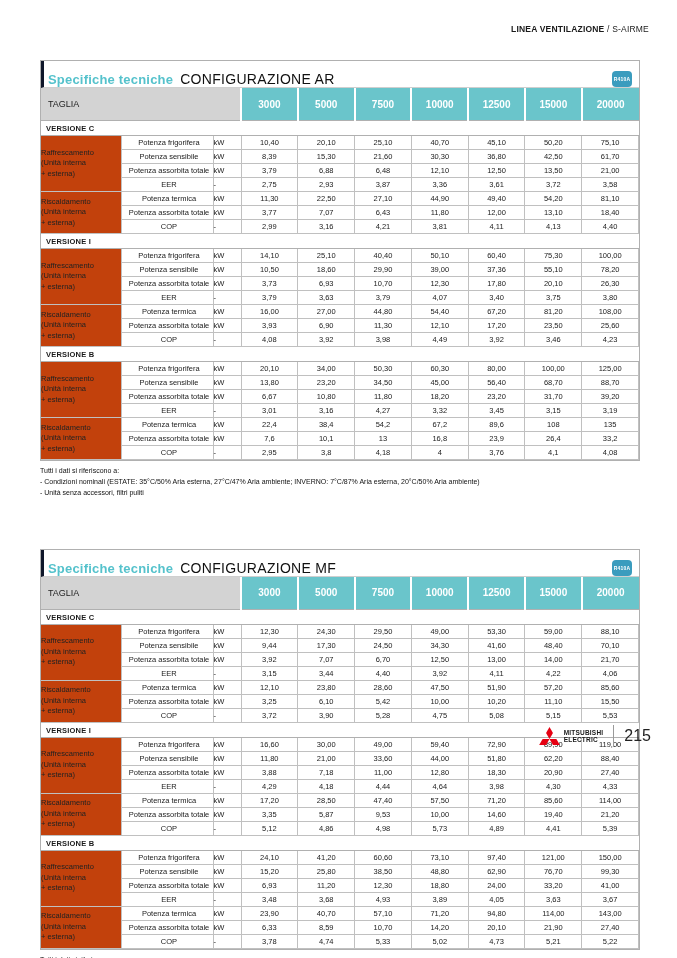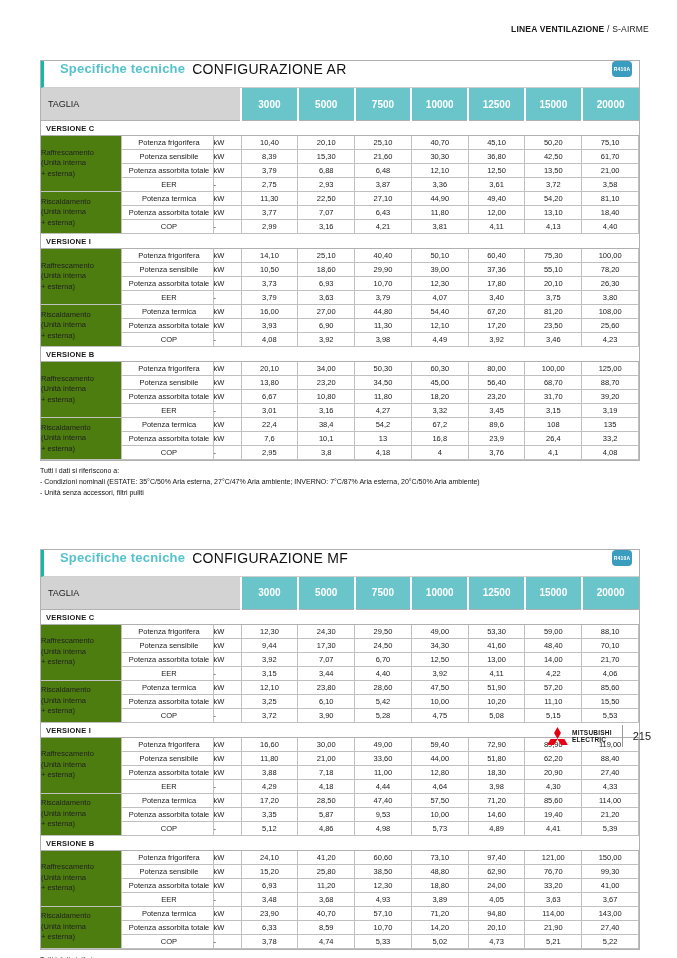--- a/index.html
+++ b/index.html
@@ -6,50 +6,50 @@
   body{width:677px;height:958px;font-family:"Liberation Sans","DejaVu Sans",sans-serif;color:#1a1a1a;position:relative;overflow:hidden;}
   .page{position:relative;width:677px;height:761px;background:#fff;}
 
   .top-header{position:absolute;top:24px;right:28px;font-size:8.5px;letter-spacing:.2px;}
   .top-header .b{font-weight:bold;}
 
   .tables-area{position:absolute;top:60px;left:40px;width:600px;}
   .table-block{margin-bottom:50px;}
   .spec-table{border:1px solid #b0b0b0;background:#fff;box-sizing:border-box;}
 
-  .title-bar{display:flex;align-items:flex-start;height:27px;border-left:3px solid #14b8a6;border-bottom:1px solid #cfcfcf;padding:0 7px 0 16px;box-sizing:border-box;}
+  .title-bar{display:flex;align-items:flex-end;height:27px;border-left:3px solid #0f172a;border-bottom:1px solid #cfcfcf;padding:0 7px 0 4px;box-sizing:border-box;}
   .title{color:#55c2cc;font-weight:bold;font-size:13px;letter-spacing:.2px;}
   .subtitle{font-size:14px;margin-left:7px;color:#111;letter-spacing:.3px;}
   .badge{margin-left:auto;background:#3a9cbe;color:#fff;font-size:5px;font-weight:bold;width:20px;height:16px;border-radius:4px;display:flex;align-items:center;justify-content:center;letter-spacing:.2px;}
 
   table.grid{width:100%;border-collapse:collapse;table-layout:fixed;padding-left:45px;}
   col.c-label{width:80px;}
   col.c-param{width:92px;}
   col.c-unit{width:28px;}
 
   tr.taglia-row td{height:30px;}
   td.taglia-label{background:#d3d3d3;font-size:9px;padding-left:7px;color:#222;}
   td.taglia-size{background:#6ac5cb;color:#fff;font-weight:bold;font-size:10px;text-align:center;border-left:2px solid #fff;}
 
   td.version-cell{font-weight:bold;font-size:7.5px;padding:3px 4px 2px 5px;border-top:1px solid #b0b0b0;border-bottom:1px solid #b0b0b0;background:#fff;letter-spacing:.2px;}
 
   tr.data-row td{border:1px solid #c0c0c0;height:13px;font-size:7.5px;padding:0;}
-  td.group-label{background:#4d7c0f;font-size:7px;line-height:1.4;padding-left:5px;vertical-align:middle;color:#222;border-left:none !important;}
+  td.group-label{background:#c2410c;font-size:7px;line-height:1.4;padding-left:5px;vertical-align:middle;color:#222;border-left:none !important;}
   td.param{text-align:center;padding-left:4px !important;font-size:7px;}
   td.unit{text-align:left;font-size:7px;}
   td.val{text-align:center;}
 
   .footnotes{margin-top:5px;font-size:7px;line-height:1.55;color:#111;}
 
   .page-footer{position:absolute;bottom:14px;right:26px;display:flex;align-items:center;}
   .brand{display:flex;align-items:center;}
   .brand svg{display:block;margin-right:4px;}
   .brand-text{font-size:6.5px;font-weight:bold;line-height:1.1;letter-spacing:.2px;color:#1a1a1a;}
   .footer-divider{width:1px;height:22px;background:#9a9a9a;margin:0 10px;}
-  .page-number{font-size:11px;color:#222;}
+  .page-number{font-size:16px;color:#222;}
 </style>
 </head>
 <body>
 
 <div class="page">
 
   <div class="top-header">
     <span class="b">LINEA VENTILAZIONE</span><span> / S-AIRME</span>
   </div>
 

